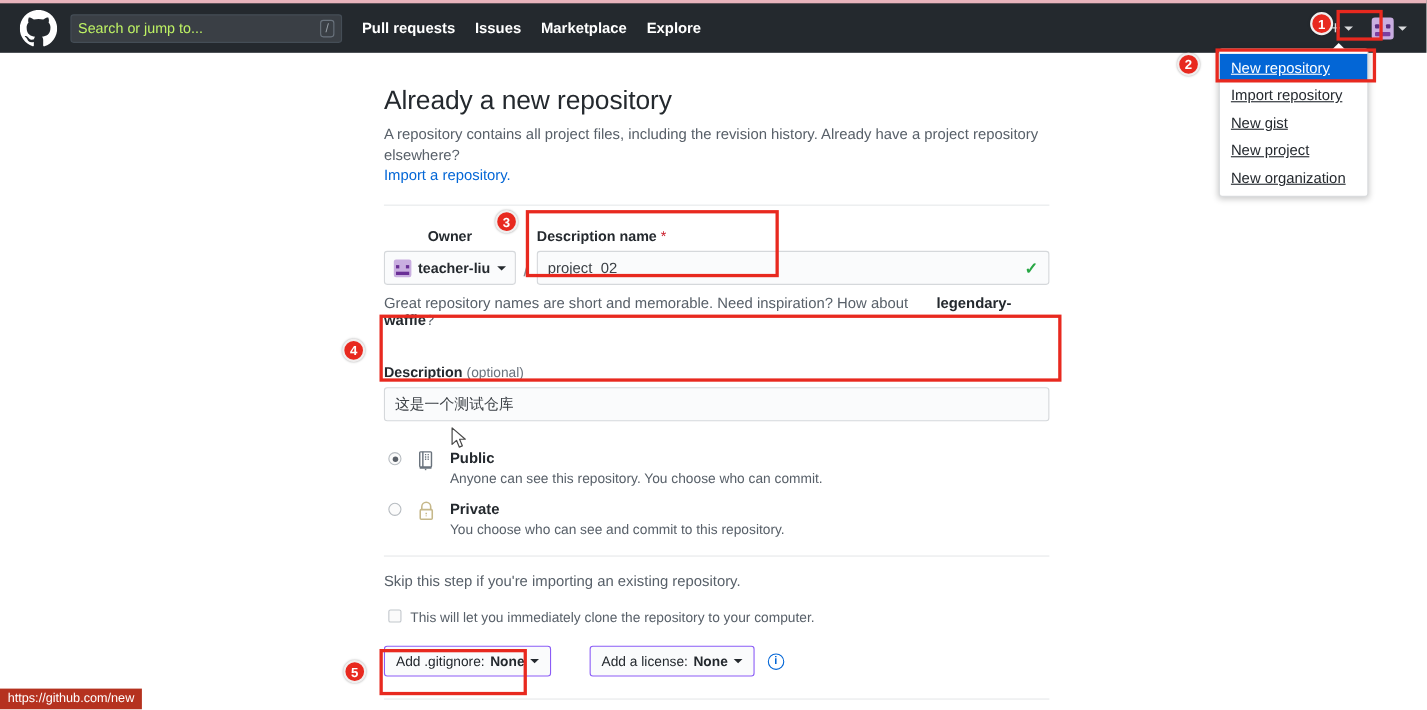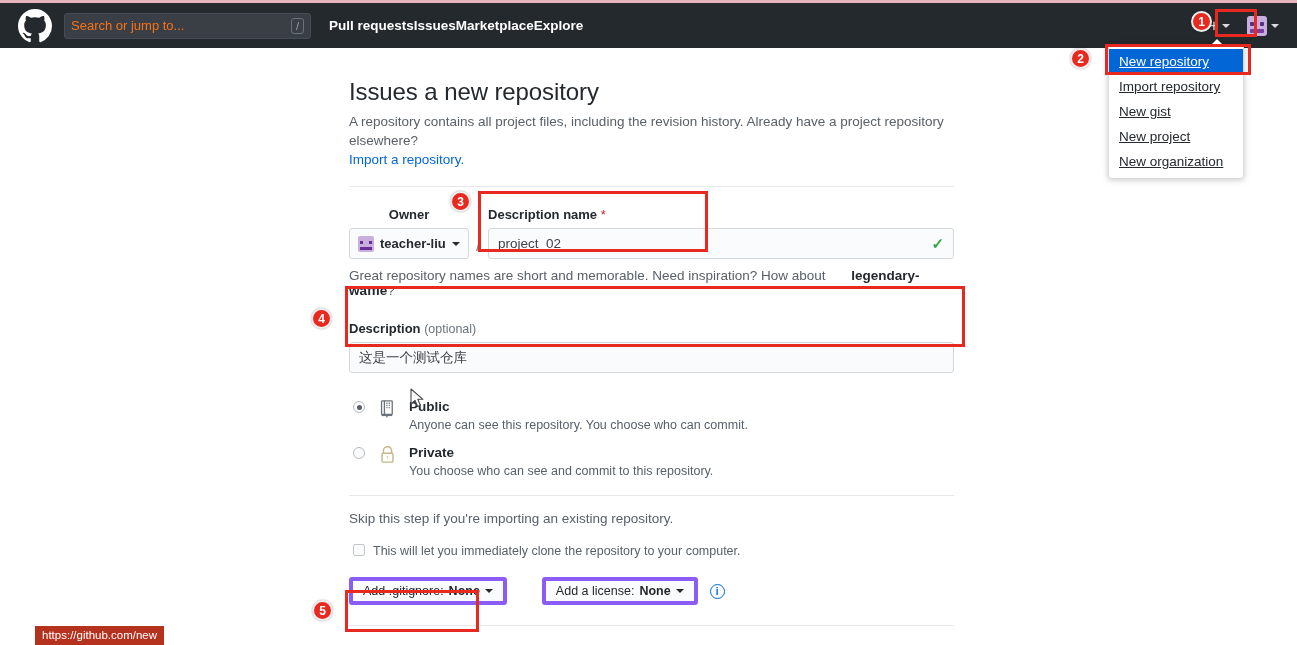--- a/index.html
+++ b/index.html
@@ -33,30 +33,30 @@
     width: 247px; height: 26px;
     background: #3a3f45;
     border: 1px solid #444d56;
     border-radius: 3px;
     display: flex; align-items: center;
     padding: 0 6px;
     margin-left: 6px;
     flex: none;
   }
   .search-box .ph {
-    color: #f97316; font-size: 13px; flex: 1;
+    color: #bef264; font-size: 13px; flex: 1;
     white-space: nowrap; overflow: hidden;
   }
   .slash-key {
     border: 1px solid #6a737d; border-radius: 3px;
     color: #9ca3aa; font-size: 11px;
     padding: 0 4px; line-height: 14px;
   }
 
-  #nav-links { display: flex; align-items: center; margin-left: 18px; }
+  #nav-links { display: flex; align-items: center; margin-left: 18px; gap: 18px; }
   #nav-links a {
     color: #ffffff; font-size: 13.5px; font-weight: bold;
     text-decoration: none; white-space: nowrap;
   }
 
   #header-right {
     margin-left: auto; display: flex; align-items: center; gap: 14px;
     padding-right: 6px; position: relative;
   }
   .plus-menu {
@@ -183,21 +183,21 @@
   .check-ok {
     margin-left: auto; color: #28a745; font-size: 15px; font-weight: bold;
   }
   .helper {
     font-size: 13.5px; color: #586069;
     margin-top: 9px;
   }
   .helper b { color: #24292e; margin-left: 22px; }
 
   
-  #desc-block { margin-top: 23px; }
+  #desc-block { margin-top: 33px; }
   .opt { font-weight: normal; color: #6a737d; font-size: 12.5px; }
   #desc-input { margin-top: 6px; }
 
   
   #visibility { margin-top: 25px; }
   .vis-row { display: flex; align-items: flex-start; margin-bottom: 12px; }
   .radio {
     width: 12px; height: 12px; border-radius: 50%;
     border: 1px solid #b7bcc1; background: #fbfbfb;
     margin: 3px 13px 0 4px; flex: none; position: relative;
@@ -222,21 +222,21 @@
     width: 12px; height: 12px; border: 1px solid #c2c7cc;
     background: #fbfbfb; border-radius: 2px;
     margin: 3px 8px 0 4px; flex: none;
   }
   .readme-t { font-size: 13.5px; font-weight: bold; color: #24292e; }
   .readme-d { font-size: 12.5px; color: #586069; margin-top: 3px; }
 
   #select-row { display: flex; align-items: center; gap: 35px; margin-top: 19px; }
   .select-btn {
     height: 28px; padding: 0 10px;
-    background: #fafbfc; border: 4px solid #8b5cf6; border-radius: 3px;
+    background: #fafbfc; border: 1px solid #8b5cf6; border-radius: 3px;
     display: flex; align-items: center; gap: 5px;
     font-size: 12.5px; color: #24292e;
   }
   .select-btn b { font-weight: bold; }
   .info-i {
     width: 15px; height: 15px; border-radius: 50%;
     border: 1.5px solid #0366d6; color: #0366d6;
     font-size: 10px; font-weight: bold;
     display: flex; align-items: center; justify-content: center;
     margin-left: -23px;
@@ -277,21 +277,20 @@
 
   
   #statusbar {
     position: absolute; left: 0; bottom: 0;
     background: #b5321f;
     color: #ffffff;
     font-size: 11.5px;
     padding: 3px 7px 4px 7px;
     z-index: 60;
     white-space: nowrap;
-    margin-left: 35px;
   }
 
   
   #cursor {
     position: absolute; left: 410px; top: 388px;
     z-index: 45; pointer-events: none;
   }
 </style>
 </head>
 <body>
@@ -340,21 +339,21 @@
   <span class="arrow"></span>
   <a class="menu-item selected" href="#">New repository</a>
   <a class="menu-item" href="#">Import repository</a>
   <a class="menu-item" href="#">New gist</a>
   <a class="menu-item" href="#">New project</a>
   <a class="menu-item" href="#">New organization</a>
 </div>
 
 <div id="content">
 
-  <h1 id="page-title">Issues a new repository</h1>
+  <h1 id="page-title">Already a new repository</h1>
   <p class="lede">
     <span>A repository contains all project files, including the revision history. Already have a project repository elsewhere?</span><br>
     <a href="#">Import a repository.</a>
   </p>
 
   <hr class="rule">
 
   
   <div id="name-row">
     <div class="owner-col">

